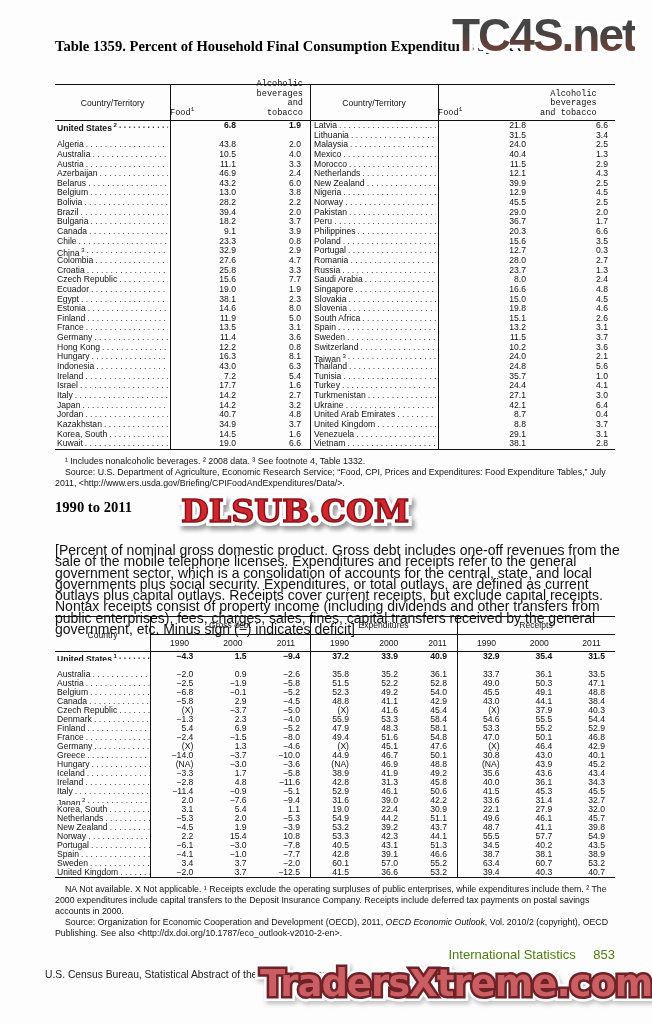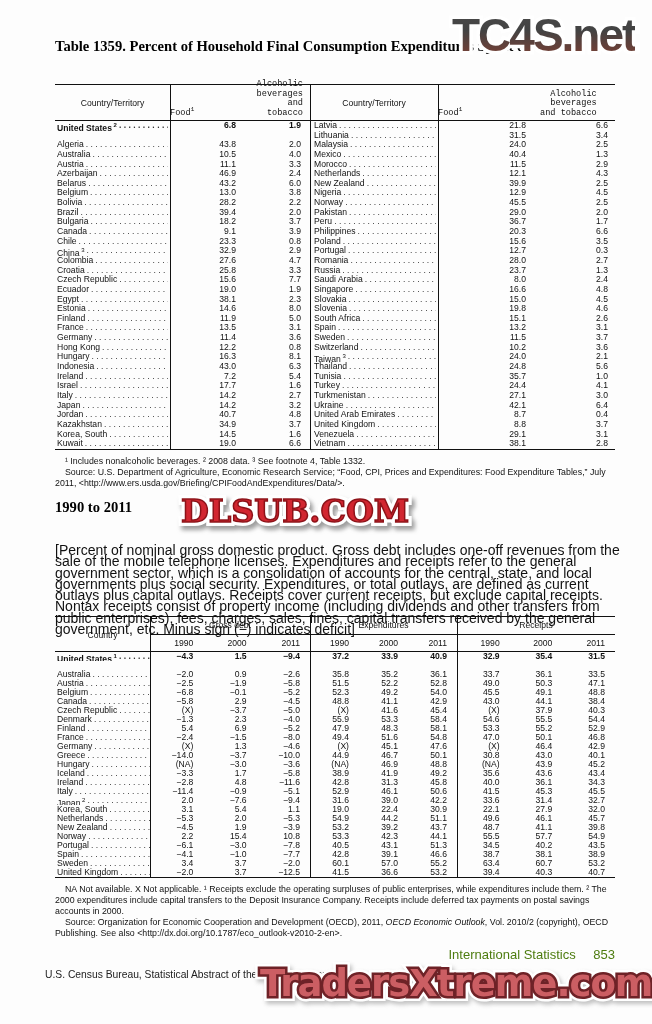--- a/index.html
+++ b/index.html
@@ -54,21 +54,21 @@
   .t60{position:absolute;left:55px;top:616px;width:560px;border-top:1.5px solid #111;
        border-bottom:1.5px solid #111;}
   .t60 .vr{position:absolute;top:0;bottom:0;width:1px;background:#111;}
   .t60 .vr1{left:95px;} .t60 .vr2{left:255px;} .t60 .vr3{left:402px;}
   .t60-head{height:35px;border-bottom:1.5px solid #111;display:grid;
             grid-template-columns:95px 160px 147px 158px;grid-template-rows:17.5px 17.5px;
             font-size:8.6px;}
   .h-country{grid-row:1/3;display:flex;align-items:center;justify-content:center;}
   .h-group{display:flex;align-items:center;justify-content:center;border-bottom:1px solid #111;}
   .h-years{display:flex;align-items:center;}
-  .h-years span{flex:1;text-align:right;padding-right:10px;}
+  .h-years span{flex:1;padding-right:10px;margin-left:20px;}
   .t60-body{display:flex;flex-direction:column;}
   .r60{display:flex;height:9px;line-height:9.2px;font-size:8.6px;}
   .r60.gap{height:9px;}
   .r60.b{font-weight:bold;}
   .r60 .cn{width:95px;display:flex;overflow:hidden;padding-left:2px;}
   .r60 .v{text-align:right;padding-right:10px;}
   .r60 .v.g1{width:53.33px;} .r60 .v.g2{width:49px;} .r60 .v.g3{width:52.67px;}
 
   
   .footer-right{position:absolute;top:947px;right:37px;font-size:13px;color:#4d7c0f;}

